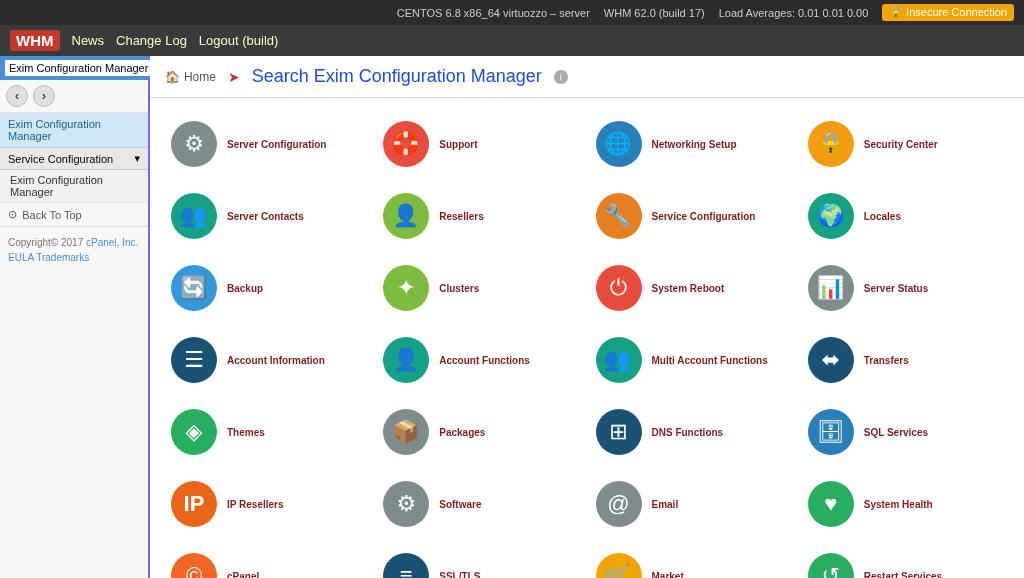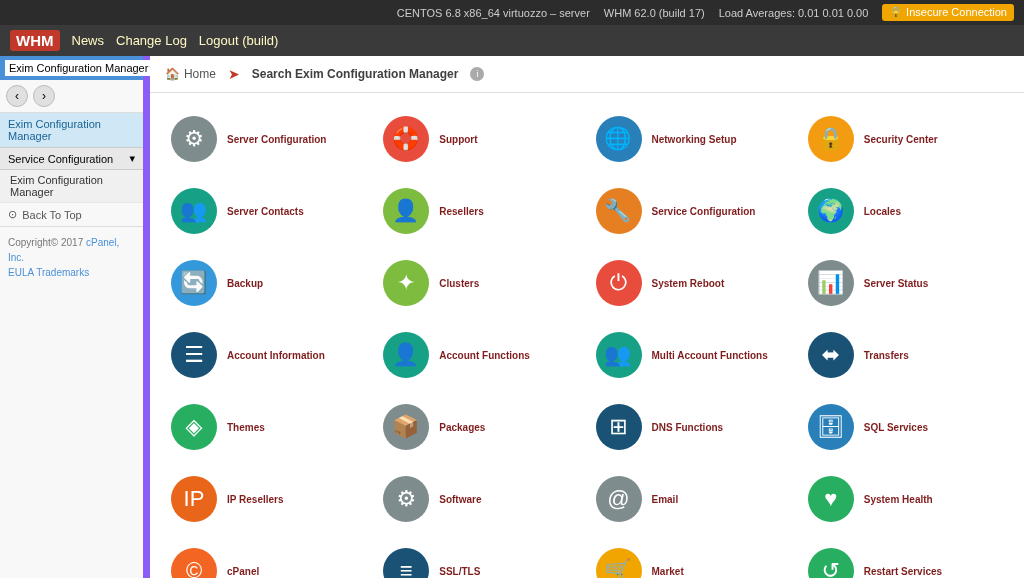--- a/index.html
+++ b/index.html
@@ -49,21 +49,21 @@
       padding: 3px 6px;
     }
 
     
     #layout { display: flex; height: calc(578px - 56px); }
 
     
     #sidebar {
       width: 150px;
       background: #f8f8f8;
-      border-right: 7px solid #8b5cf6;
+      border-right: 2px solid #8b5cf6;
       flex-shrink: 0;
       font-size: 12px;
     }
     .sidebar-search-bar {
       display: flex;
       align-items: center;
       background: #4a90d9;
       padding: 4px 5px;
       gap: 3px;
     }
@@ -156,23 +156,23 @@
       border-bottom: 1px solid #ddd;
       gap: 8px;
       background: #fff;
     }
     .main-header .home-link {
       display: flex; align-items: center; gap: 4px;
       color: #555; font-size: 12px; text-decoration: none;
     }
     .arrow-right { color: #c0392b; font-size: 14px; margin: 0 4px; }
     .main-header h1 {
-      font-size: 12px;
-      color: #404040;
-      font-weight: bold;
+      font-size: 18px;
+      color: #1d4ed8;
+      font-weight: normal;
     }
     .main-header .info-icon {
       display: inline-flex; align-items: center; justify-content: center;
       width: 14px; height: 14px; background: #aaa; color: #fff;
       border-radius: 50%; font-size: 9px; margin-left: 4px;
     }
 
     
     .grid-container {
       padding: 15px;
@@ -207,21 +207,21 @@
     .ic-gray { background: #7f8c8d; }
     .ic-red { background: #e74c3c; }
     .ic-blue { background: #2980b9; }
     .ic-gold { background: #f39c12; }
     .ic-teal { background: #16a085; }
     .ic-green { background: #27ae60; }
     .ic-orange { background: #e67e22; }
     .ic-lightblue { background: #3498db; }
     .ic-olive { background: #7dbc3e; }
     .ic-darkblue { background: #1a5276; }
-    .ic-ipfunc { background: #e8651a; }
+    .ic-ipfunc { background: #e8651a; font-weight: bold; }
     .ic-cpanel { background: #f26522; }
     .ic-cart { background: #f0a500; }
     .ic-restart { background: #27ae60; }
   </style>
 </head>
 <body>
 
 <div id="topbar">
   <div class="left"></div>
   <div class="right">

